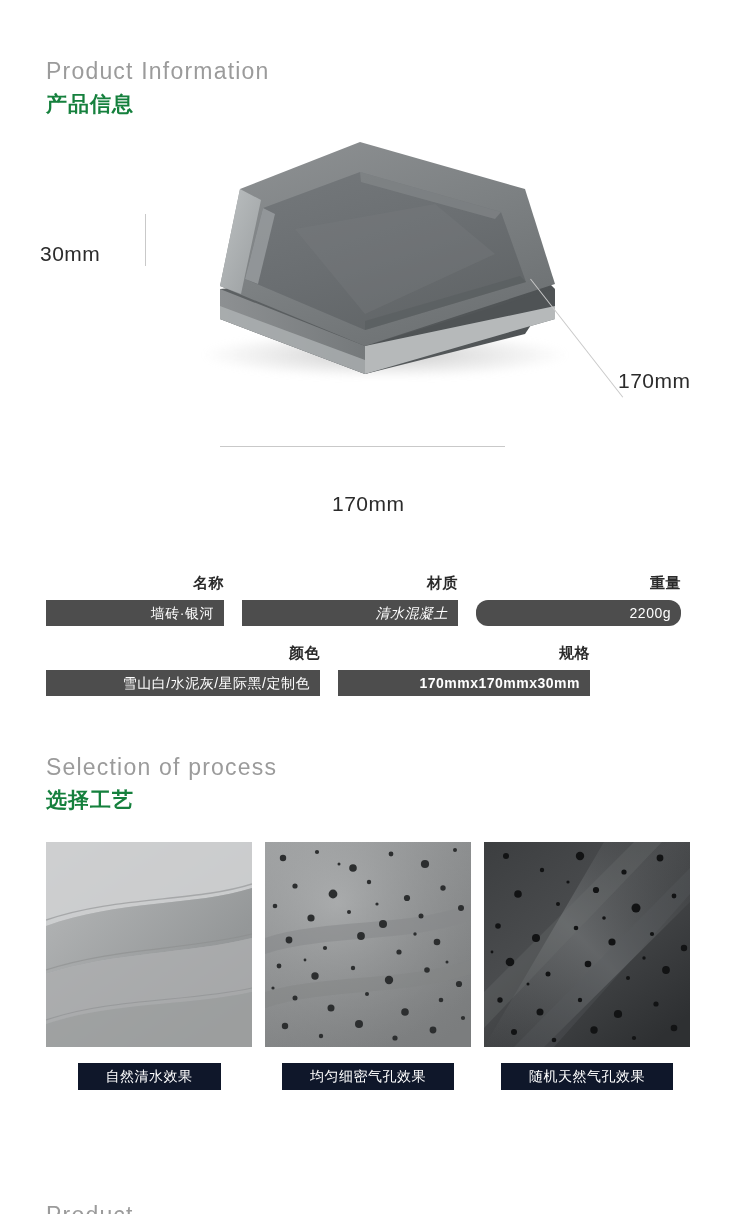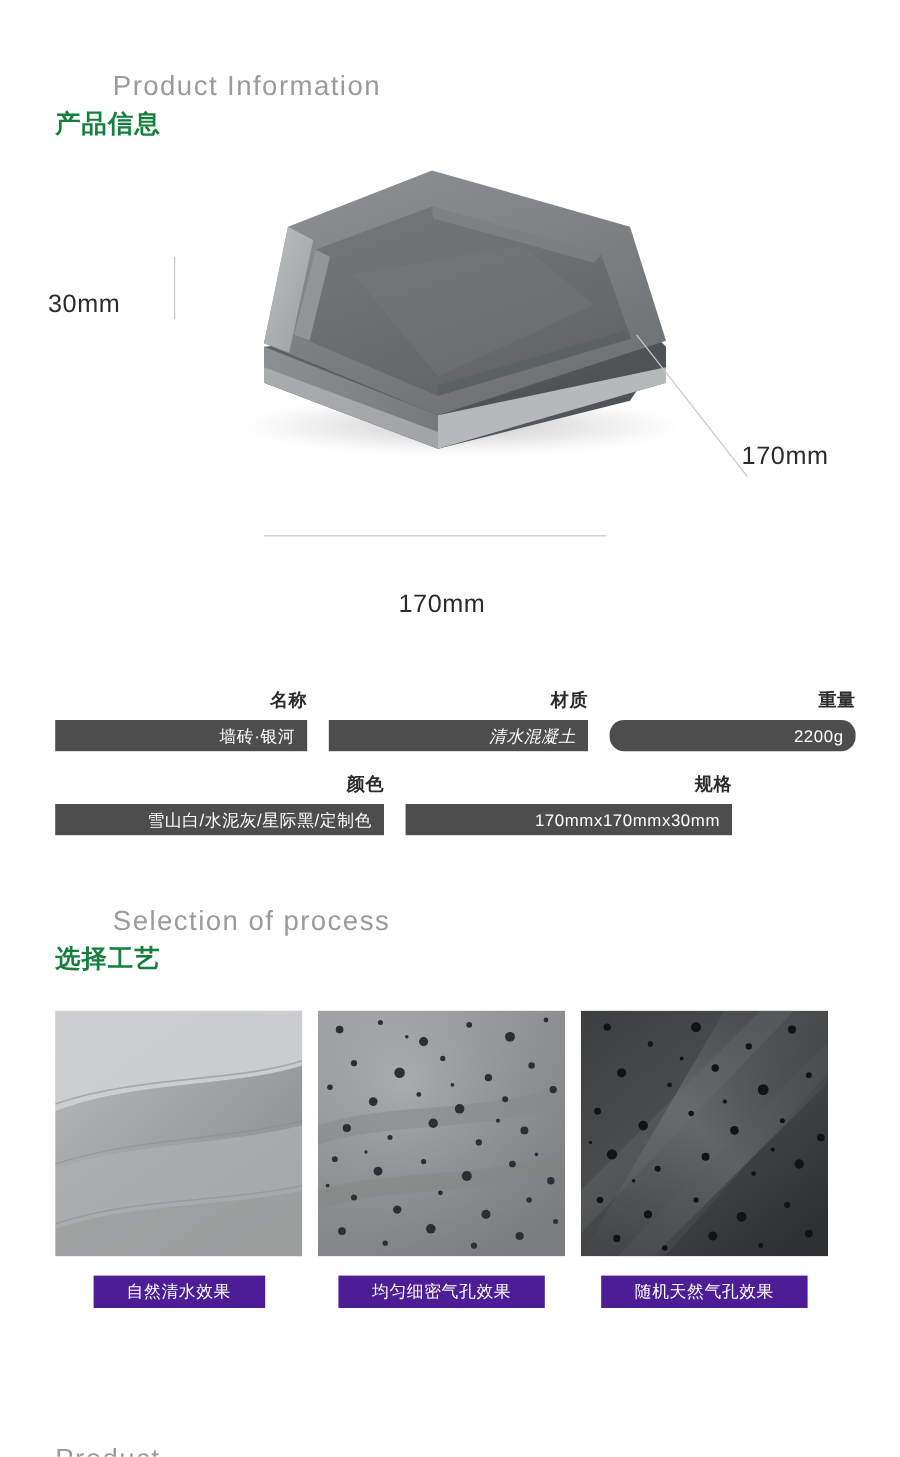--- a/index.html
+++ b/index.html
@@ -19,21 +19,20 @@
   
   .section-head {
     padding-left: 46px;
   }
   .section-head .en {
     font-size: 23px;
     color: #9b9b9b;
     letter-spacing: 1.2px;
     font-weight: 400;
     line-height: 30px;
-    margin-left: 48px;
   }
   .section-head .cn {
     font-size: 21px;
     color: #15803d;
     font-weight: bold;
     letter-spacing: 1px;
     line-height: 32px;
     margin-top: 2px;
   }
 
@@ -114,46 +113,46 @@
   .spec-value {
     background: #4d4d4d;
     color: #ffffff;
     font-size: 14px;
     line-height: 26px;
     height: 26px;
     padding: 0 10px;
     letter-spacing: 0.5px;
     box-sizing: border-box;
   }
-  .w-210 { width: 210px; }
+  .w-210 { width: 178px; }
   .w-216 { width: 216px; font-style: italic; }
   .w-205 { width: 205px; border-radius: 12px; }
   .w-320 { width: 274px; }
-  .w-275 { width: 272px; }
+  .w-275 { width: 252px; font-weight: bold; }
 
   
   #process-head { margin-top: 56px; }
 
   .process-grid {
     display: flex;
     margin-top: 26px;
     padding-left: 46px;
     gap: 13px;
   }
   .process-item { width: 206px; }
   .swatch {
     width: 206px;
     height: 205px;
     position: relative;
     overflow: hidden;
   }
   .swatch svg { display: block; }
   .caption {
     margin-top: 16px;
-    background: #4c1d95;
+    background: #0f172a;
     color: #ffffff;
     font-size: 14px;
     letter-spacing: 0.5px;
     height: 27px;
     line-height: 27px;
     text-align: center;
     display: inline-block;
     padding: 0 28px;
   }
   .cap-wrap { text-align: center; }

